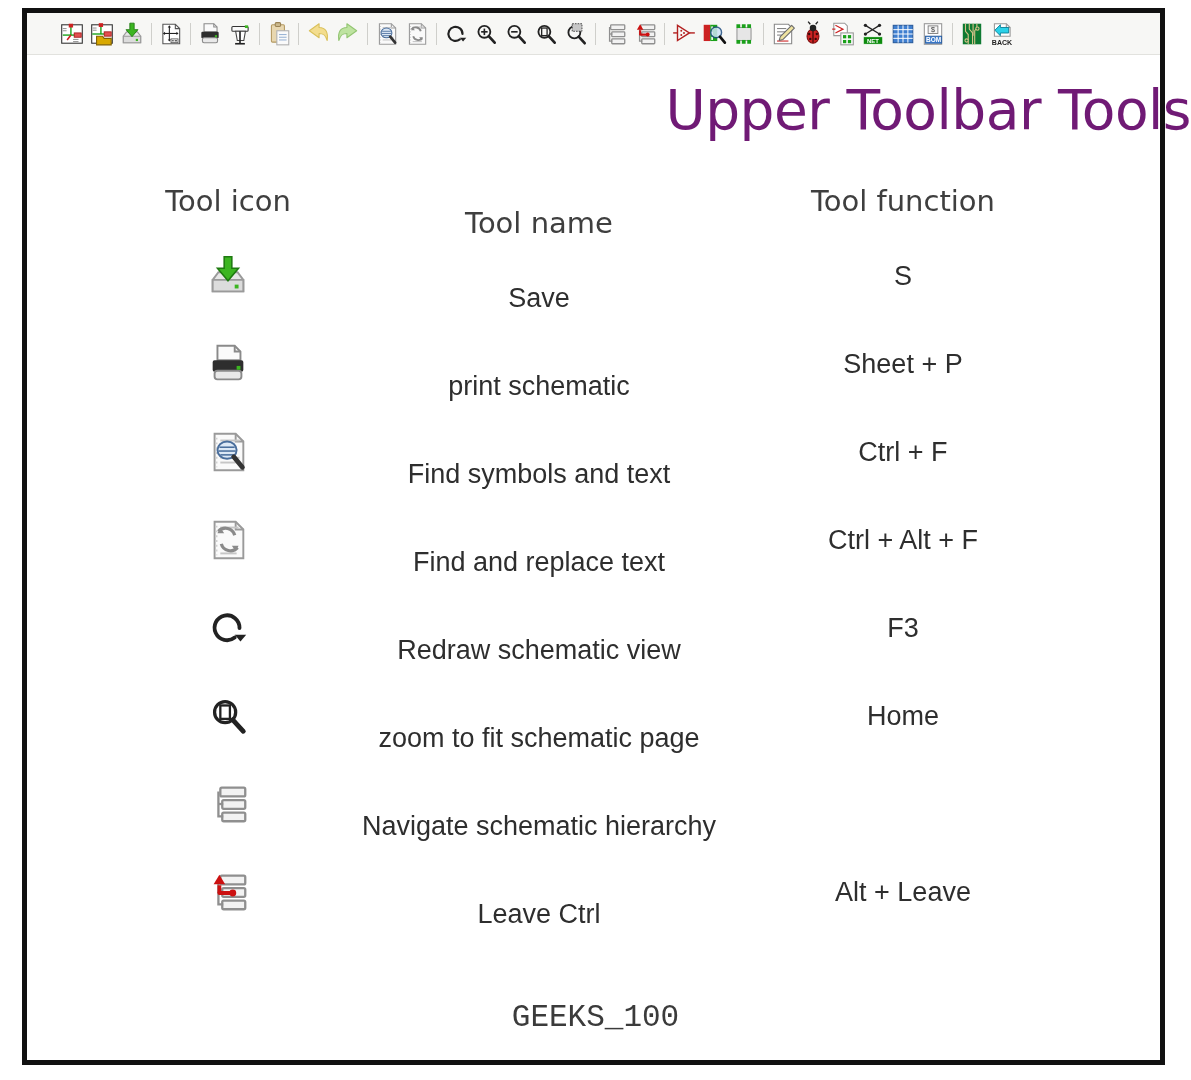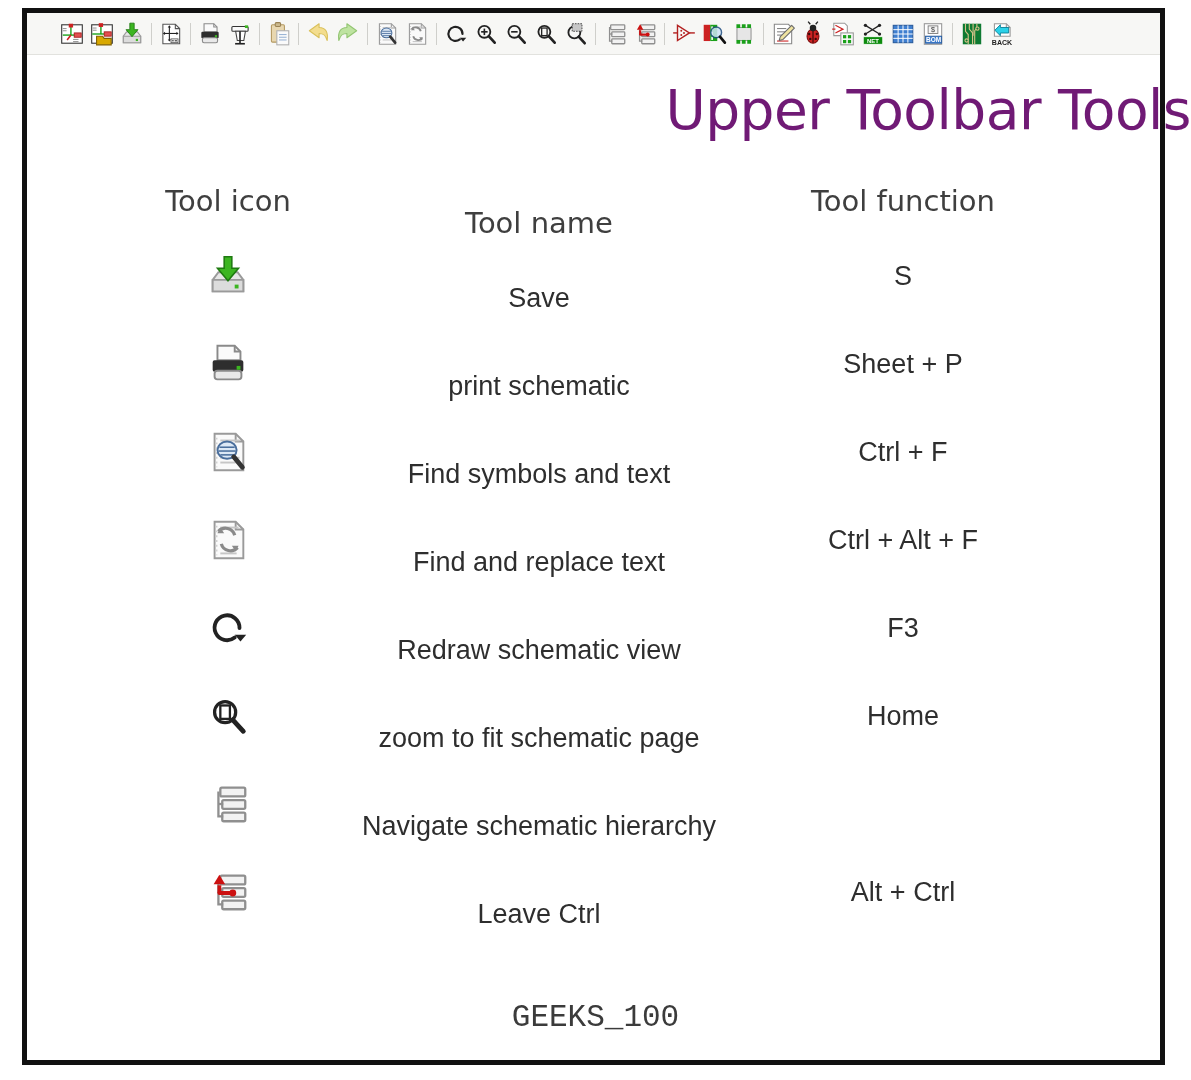--- a/index.html
+++ b/index.html
@@ -624,18 +624,18 @@
       <rect x="18" y="33" width="24" height="9" rx="1.5" fill="#f2f2f2" stroke="#8f8f8f" stroke-width="2.4"></rect>
       <path d="M14 11 v26 h5" fill="none" stroke="#8f8f8f" stroke-width="2.4"></path>
       <path d="M15 25 h14" stroke="#cc1111" stroke-width="4" stroke-linecap="round"></path>
       <circle cx="29" cy="25" r="3.6" fill="#cc1111"></circle>
       <path d="M15 25 v-8" stroke="#cc1111" stroke-width="4"></path>
       <path d="M15 6 l-6 10 h12 z" fill="#cc1111"></path>
             </svg>
           </div>
         </div>
         <div class="col-name">Leave Ctrl</div>
-        <div class="col-func">Alt + Ctrl</div>
+        <div class="col-func">Alt + Leave</div>
       </div>
     </div>
 </div>
 
 <div id="footer">GEEKS_100</div>
 
 </body></html>

